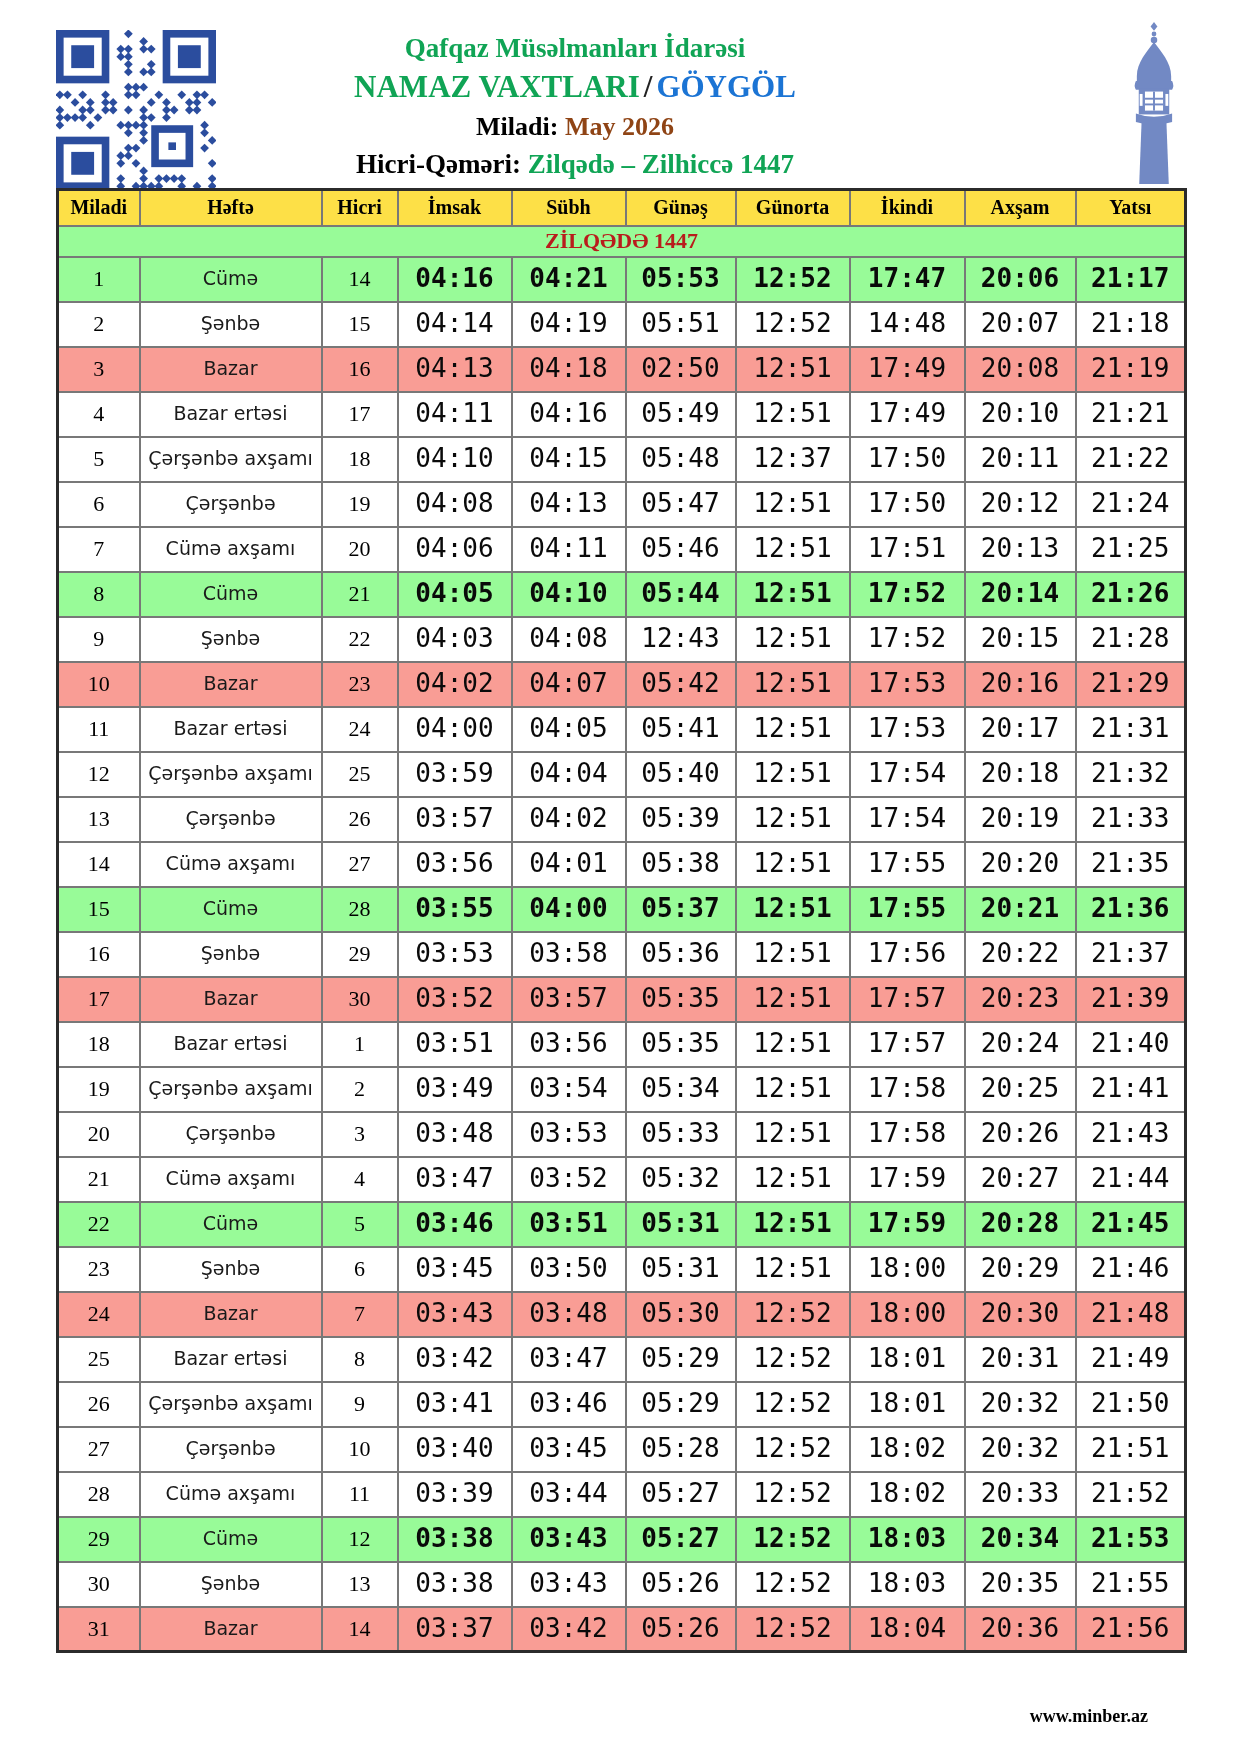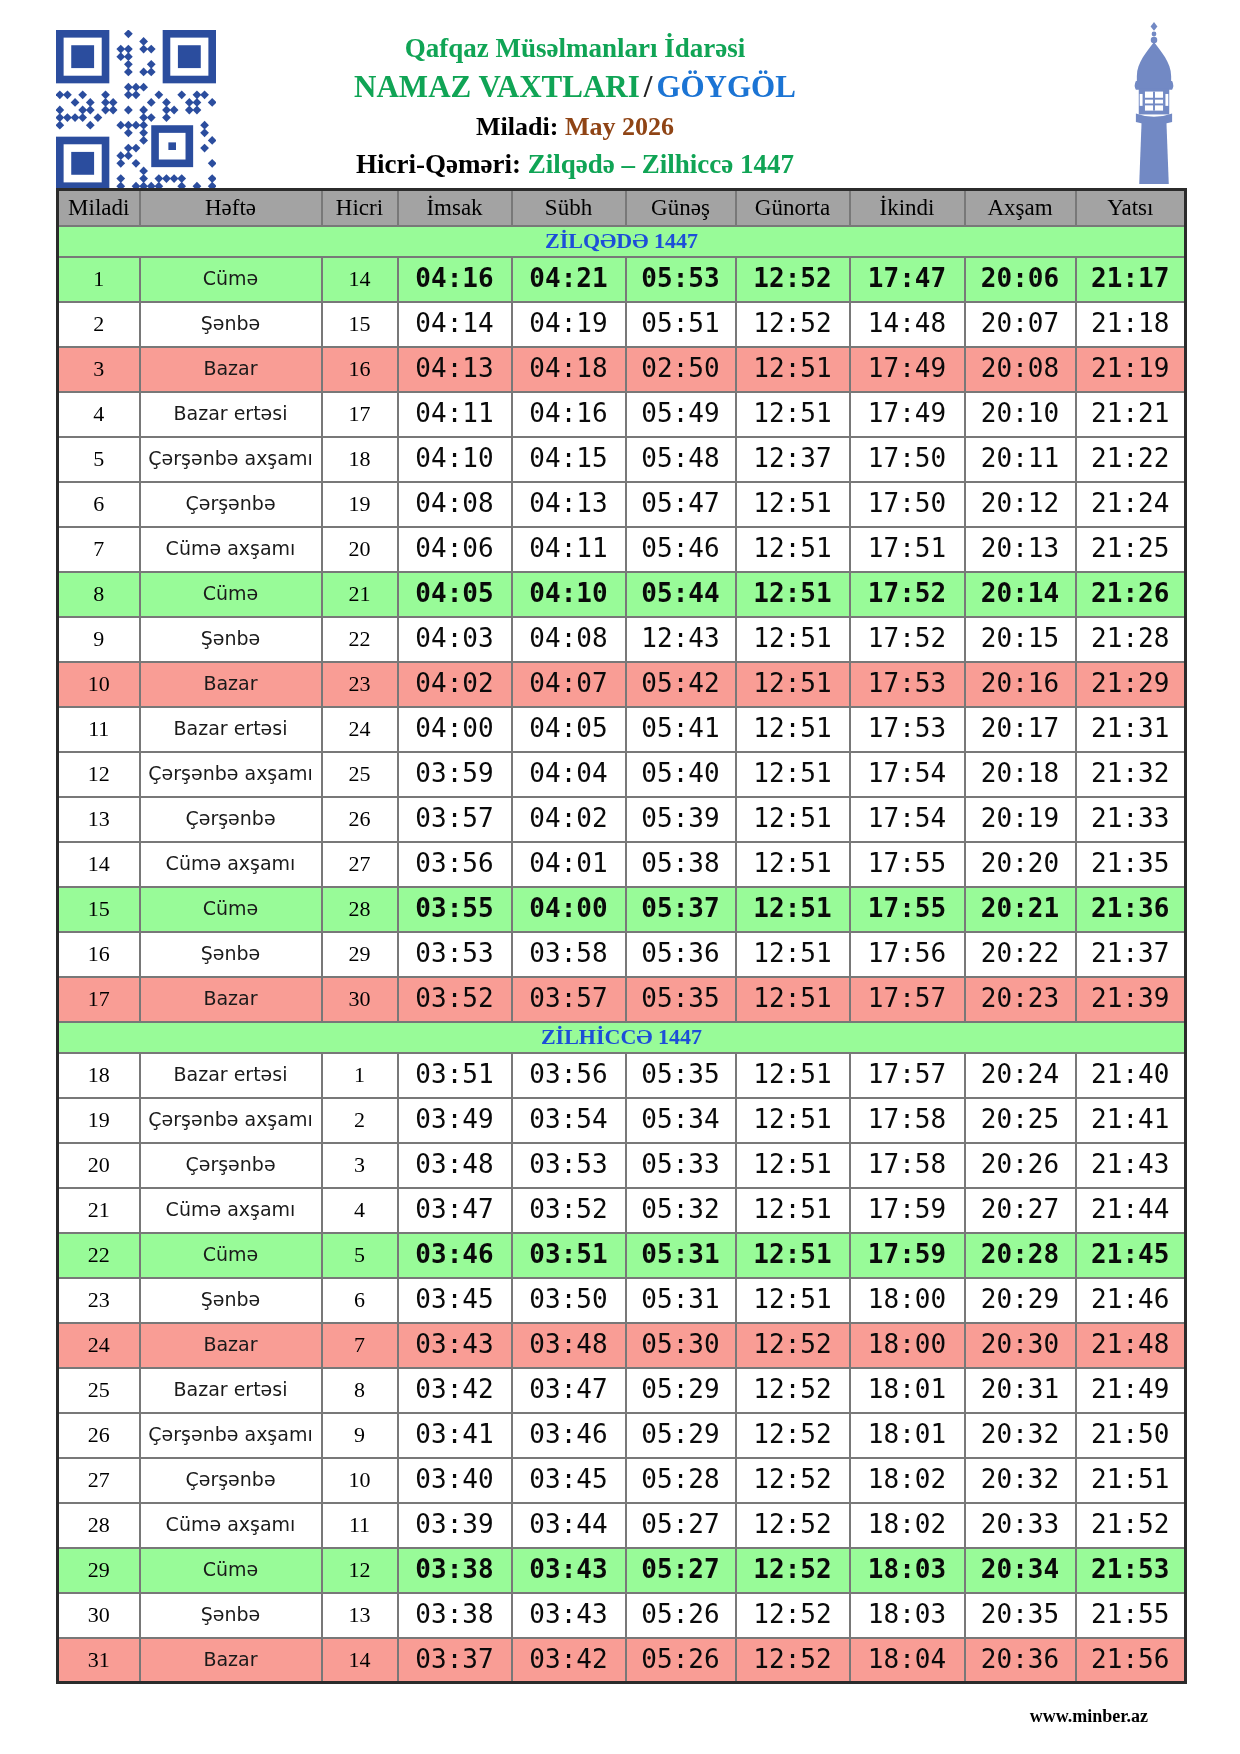--- a/index.html
+++ b/index.html
@@ -39,24 +39,24 @@
     position:absolute;left:56px;top:188px;width:1128px;
     border-collapse:collapse;table-layout:fixed;
     border:3px solid #2b2b2b;
   }
   table.prayer th, table.prayer td{
     border:2px solid var(--grid);
     text-align:center;vertical-align:middle;padding:0;line-height:1.05;
     overflow:hidden;white-space:nowrap;
   }
   thead tr{height:36px;}
-  thead th{font-size:23px;font-weight:normal;background:#a3a3a3;color:#000;}
+  thead th{font-size:20px;font-weight:bold;background:#fde047;color:#000;}
   tr.section-row{height:31px;}
   tr.section-row td{
-    background:var(--friday-bg);font-weight:bold;font-size:22px;color:#1d4ed8;
+    background:var(--friday-bg);font-weight:bold;font-size:22px;color:#b91c1c;
   }
   tr.day-row{height:45px;background:#ffffff;}
   td.miladi-cell, td.hicri-cell{font-size:22px;font-family:"Liberation Serif",serif;color:#000;}
   td.weekday-cell{font-size:19px;font-family:"DejaVu Sans",sans-serif;color:#1a1a1a;}
   td.time-cell{font-size:26px;font-family:"DejaVu Sans Mono",monospace;color:#0a0a0a;}
   tr.friday td{background:var(--friday-bg);}
   tr.friday td.time-cell{font-weight:bold;}
   tr.sunday td{background:var(--sunday-bg);}
   
   .footer{
@@ -443,23 +443,20 @@
           <td class="weekday-cell">Bazar</td>
           <td class="hicri-cell">30</td>
           <td class="time-cell">03:52</td>
           <td class="time-cell">03:57</td>
           <td class="time-cell">05:35</td>
           <td class="time-cell">12:51</td>
           <td class="time-cell">17:57</td>
           <td class="time-cell">20:23</td>
           <td class="time-cell">21:39</td>
         </tr>
-        <tr class="section-row">
-          <td colspan="10">ZİLHİCCƏ 1447</td>
-        </tr>
         <tr class="day-row normal">
           <td class="miladi-cell">18</td>
           <td class="weekday-cell">Bazar ertəsi</td>
           <td class="hicri-cell">1</td>
           <td class="time-cell">03:51</td>
           <td class="time-cell">03:56</td>
           <td class="time-cell">05:35</td>
           <td class="time-cell">12:51</td>
           <td class="time-cell">17:57</td>
           <td class="time-cell">20:24</td>

